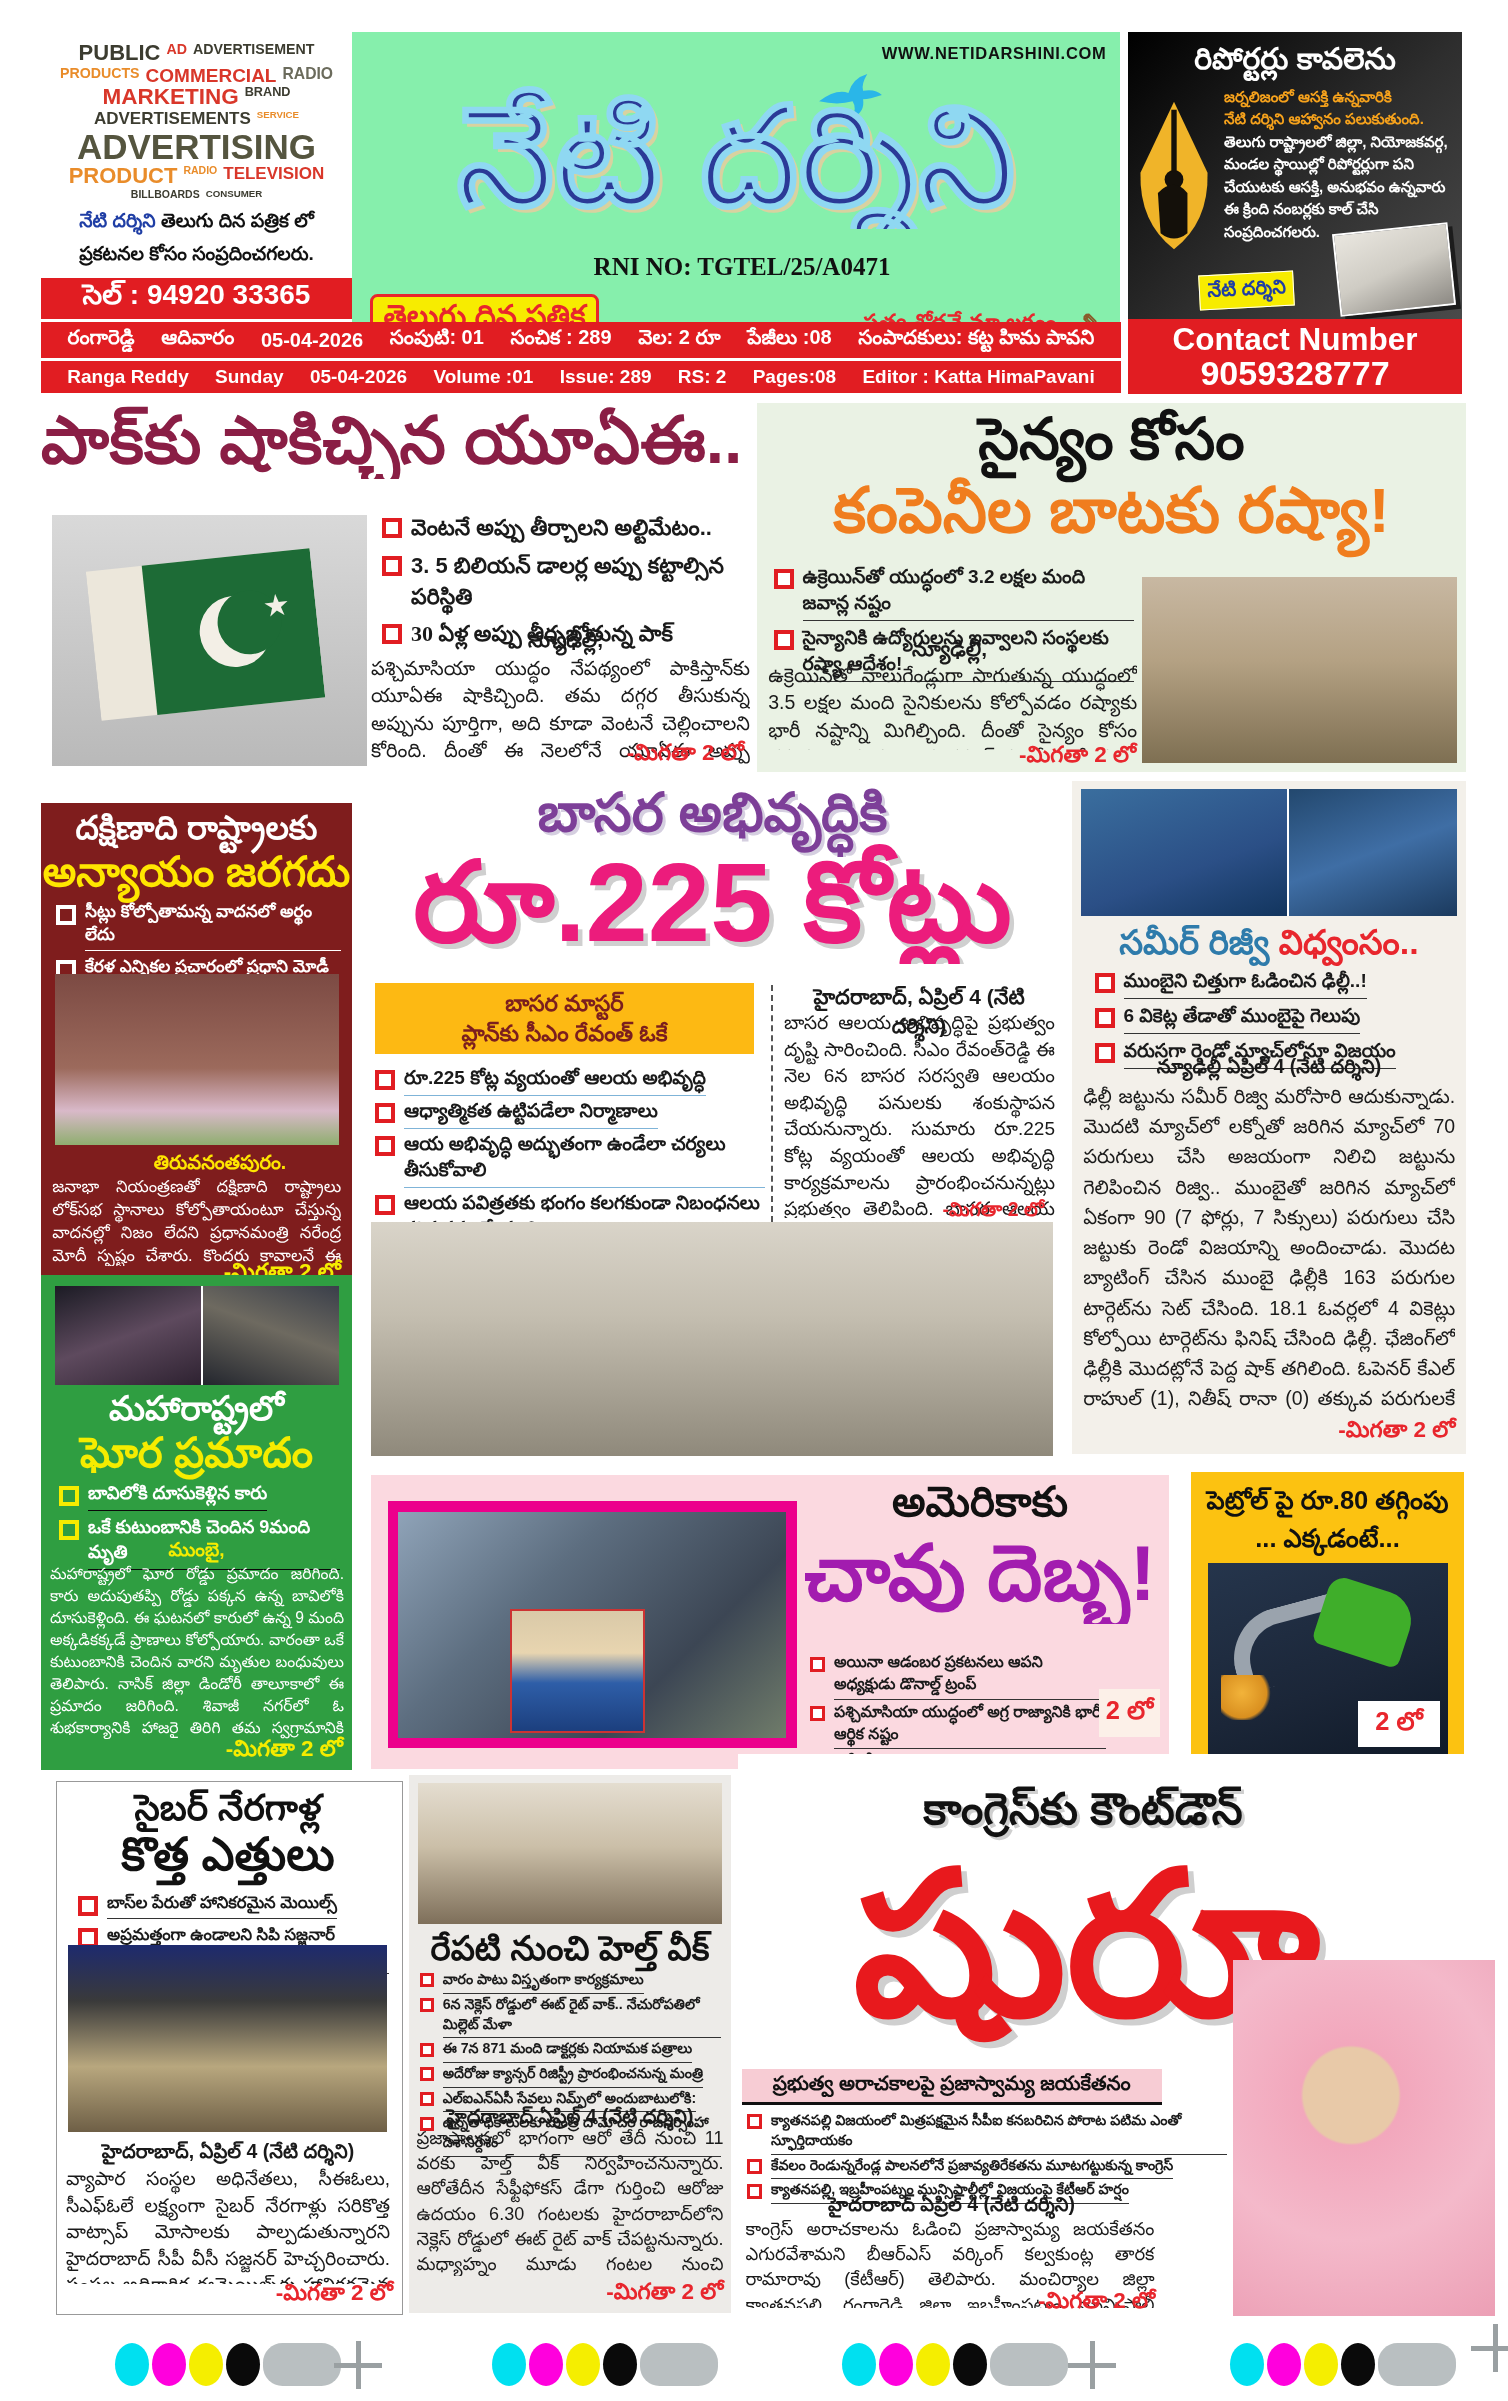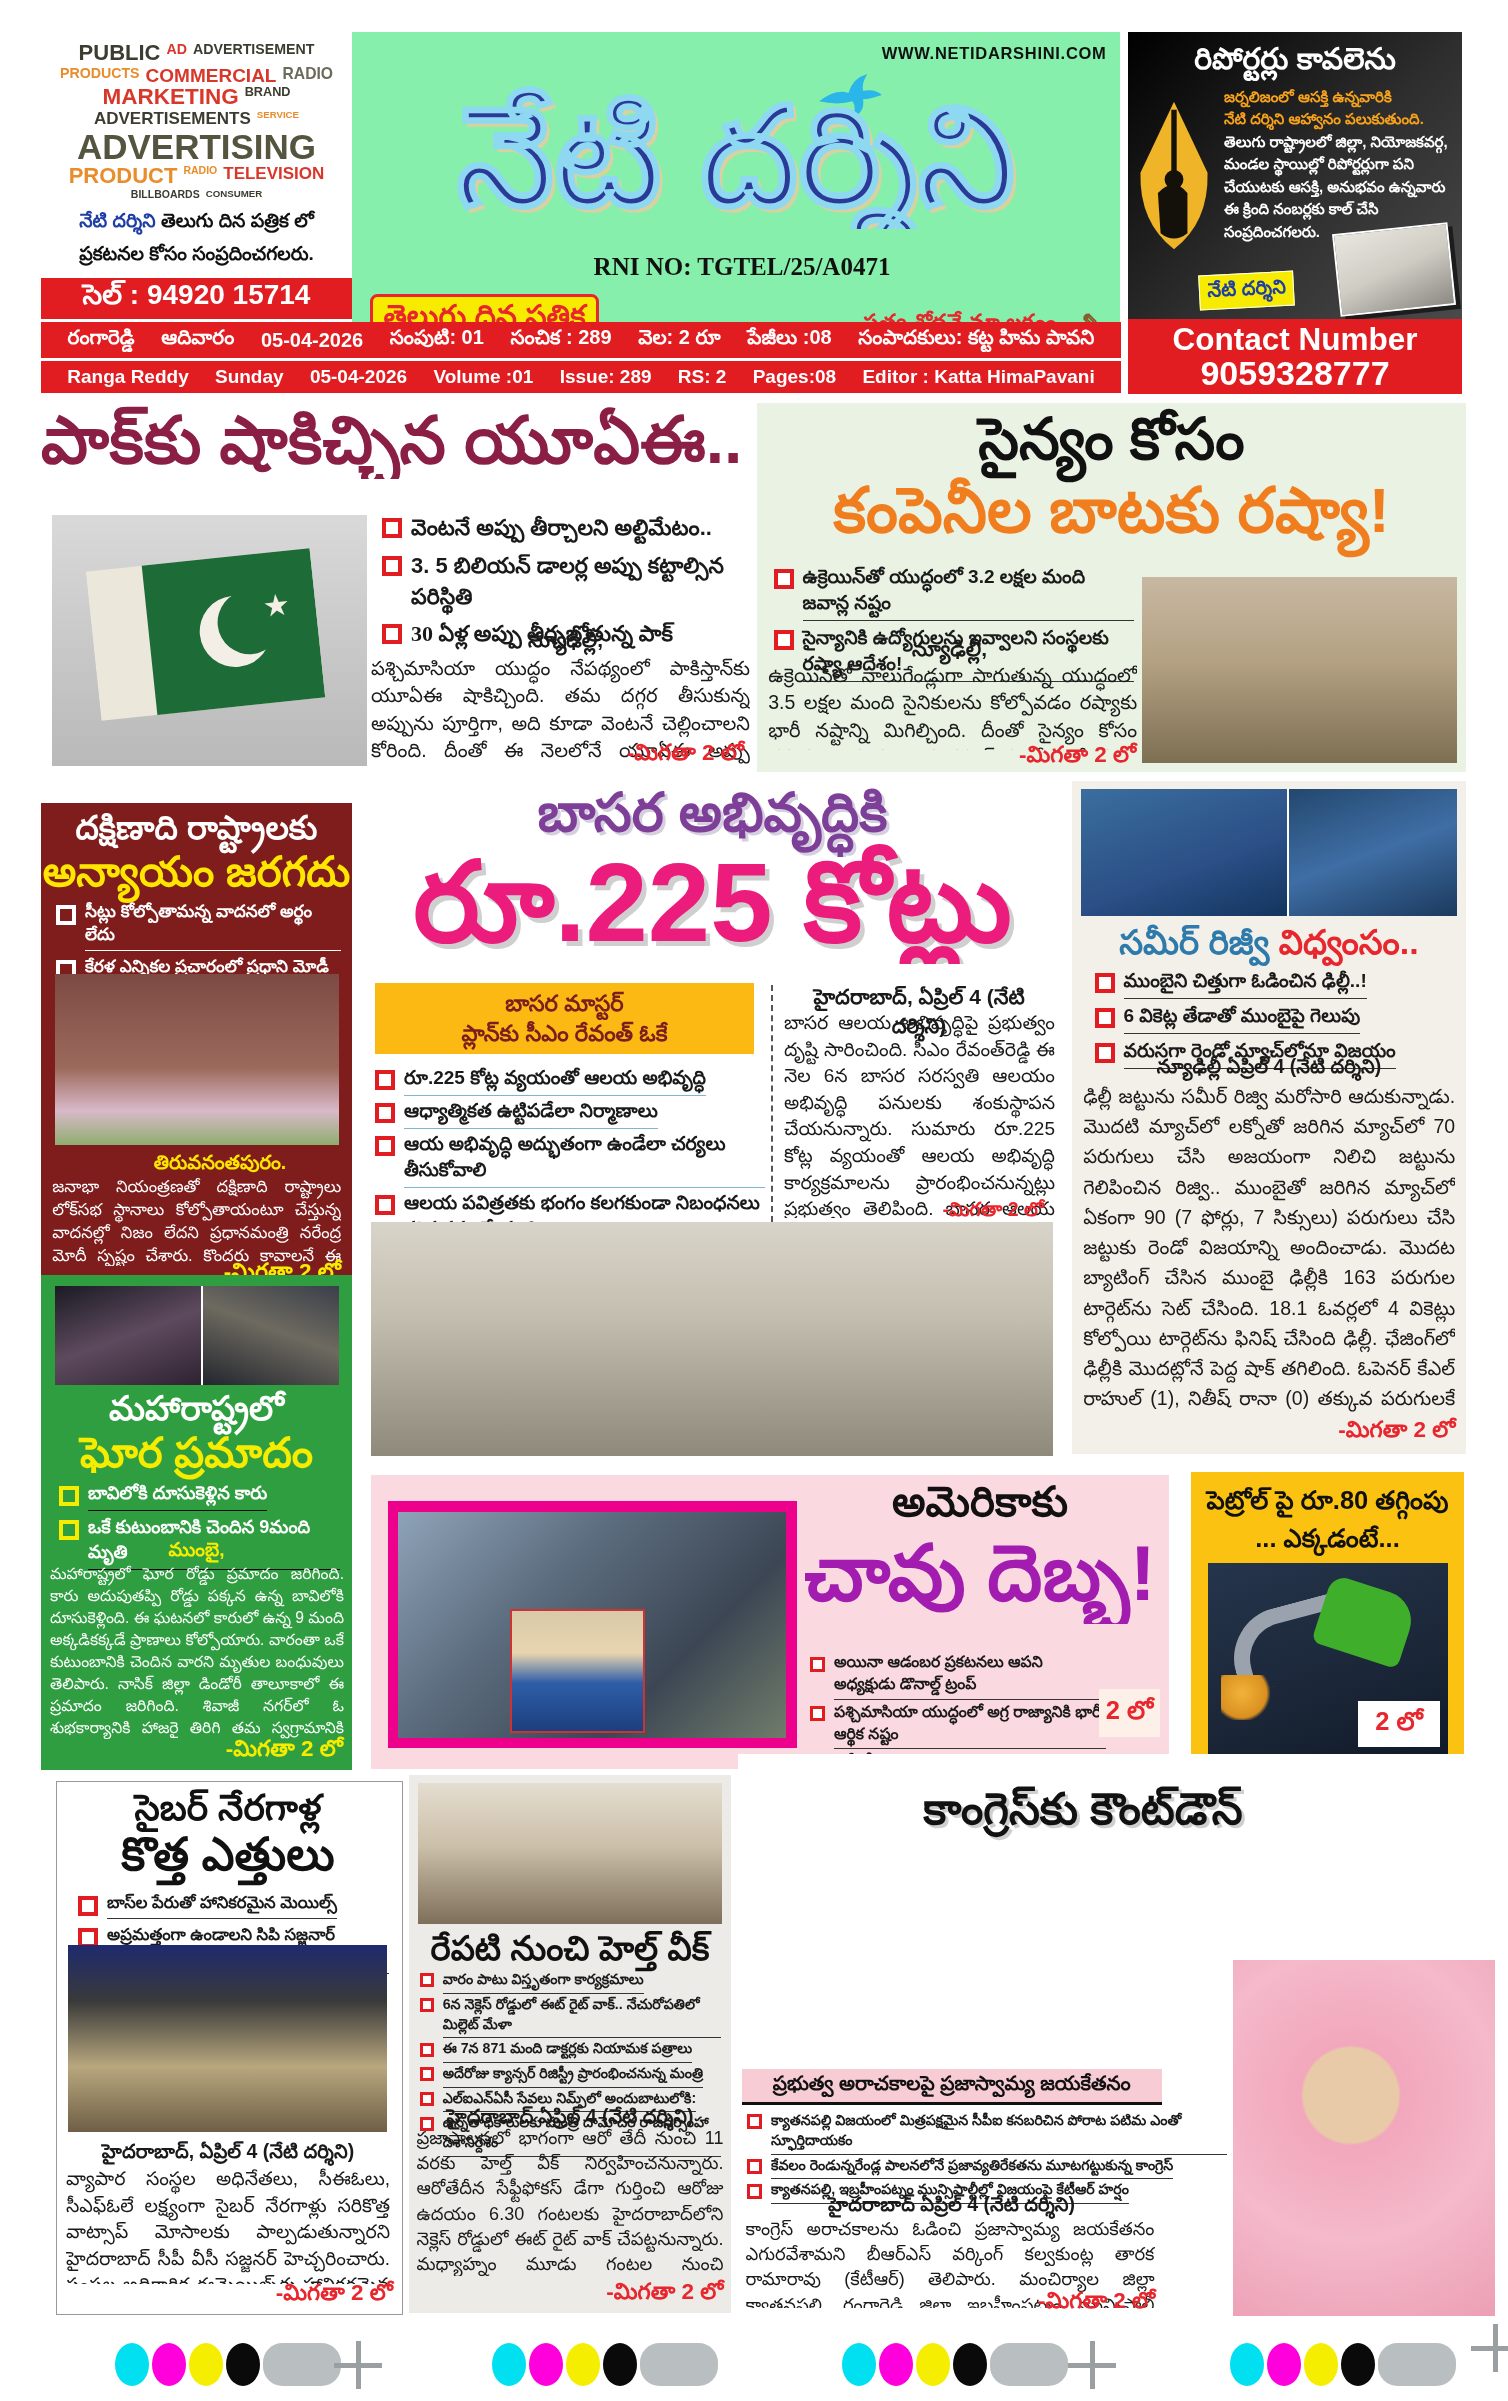--- a/index.html
+++ b/index.html
@@ -218,21 +218,21 @@
       <span class="wc wc11">RADIO</span>
       <span class="wc wc9">TELEVISION</span>
       <span class="wc wc12">BILLBOARDS</span>
       <span class="wc wc15">CONSUMER</span>
     </div>
     <div class="abs adline" style="top:178px;">
       <span class="brand-blue">నేటి దర్శిని</span>
       <span>తెలుగు దిన పత్రిక లో</span>
     </div>
     <div class="abs adline" style="top:211px;">ప్రకటనల కోసం సంప్రదించగలరు.</div>
-    <div class="abs phone-bar">సెల్ : 94920 15714</div>
+    <div class="abs phone-bar">సెల్ : 94920 33365</div>
   </div>
 
   <div class="abs masthead">
     <div class="abs site">WWW.NETIDARSHINI.COM</div>
     <svg class="abs dove" viewBox="0 0 64 48">
       <path d="M2 30 Q18 18 30 22 Q34 8 48 4 Q42 14 44 20 Q56 18 62 24 Q50 28 44 28 Q46 40 34 46 Q38 36 34 30 Q20 34 2 30Z" fill="#2ab6e8"></path>
     </svg>
     <div class="abs mast-title nowrap">నేటి దర్శిని</div>
     <div class="abs rni">RNI NO: TGTEL/25/A0471</div>
     <div class="abs tagl">తెలుగు దిన పత్రిక</div>
@@ -534,20 +534,21 @@
           <span class="bt u">ఉన్నతాధికారులకు మంత్రి దామోదర రాజనర్సింహా దిశానిర్దేశం</span>
         </div>
     </div>
     <div class="abs dateline" style="left:0;top:330px;width:322px;font-size:19.5px;">హైదరాబాద్ ఏప్రిల్ 4 (నేటి దర్శిని)</div>
     <div class="abs body-txt hea-body" style="height:150px;overflow:hidden;">ప్రజాపాలనలో భాగంగా ఆరో తేదీ నుంచి 11 వరకు హెల్త్ వీక్ నిర్వహించనున్నారు. ఆరోతేదీన సేఫ్టీఫోకస్ డేగా గుర్తించి ఆరోజు ఉదయం 6.30 గంటలకు హైదరాబాద్‌లోని నెక్లెస్ రోడ్డులో ఈట్ రైట్ వాక్ చేపట్టనున్నారు. మధ్యాహ్నం మూడు గంటల నుంచి నేచురోపతి ఆస్పత్రిలో 40 స్టాళ్లతో మిల్లెట్ మేళా ఏర్పాటు చేయనున్నారు. ఆ కార్యక్రమంలో ఫుడ్ హ్యాండ్లర్లకు శిక్షణ, స్ట్రీట్ ఫుడ్ వ్యాపారులకు సర్టిఫికెట్ల పంపిణీ, హైజీన్ రేటింగ్ సర్టిఫికెట్ల పంపిణీ చేపట్టనున్నారు. జిల్లాల్లో కూడా ఉదయం ఈట్ రైట్ వాక్‌లు, మధ్యాహ్నం ఫుడ్ రిజిస్ట్రేషన్ మేళాలు నిర్వహించనున్నారు. ఏడో తేదీన ప్రపంచ ఆరోగ్య దినోత్సవం</div>
     <div class="abs more" style="right:7.5px;bottom:3px;">-మిగతా 2 లో</div>
   </div>
 
   <div class="abs art-con">
     <div class="abs con-t1 nowrap">కాంగ్రెస్‌కు కౌంట్‌డౌన్</div>
+    <div class="abs con-t2 nowrap">షురూ</div>
     <div class="abs photo ktr-photo"></div>
     <div class="abs con-sub">ప్రభుత్వ అరాచకాలపై ప్రజాస్వామ్య జయకేతనం</div>
     <div class="abs con-bullets">
       <div class="bul">
           <span class="sq"></span>
           <span class="bt u">క్యాతనపల్లి విజయంలో మిత్రపక్షమైన సీపీఐ కనబరిచిన పోరాట పటిమ ఎంతో స్ఫూర్తిదాయకం</span>
         </div>
       <div class="bul">
           <span class="sq"></span>
           <span class="bt u">కేవలం రెండున్నరేండ్ల పాలనలోనే ప్రజావ్యతిరేకతను మూటగట్టుకున్న కాంగ్రెస్</span>

